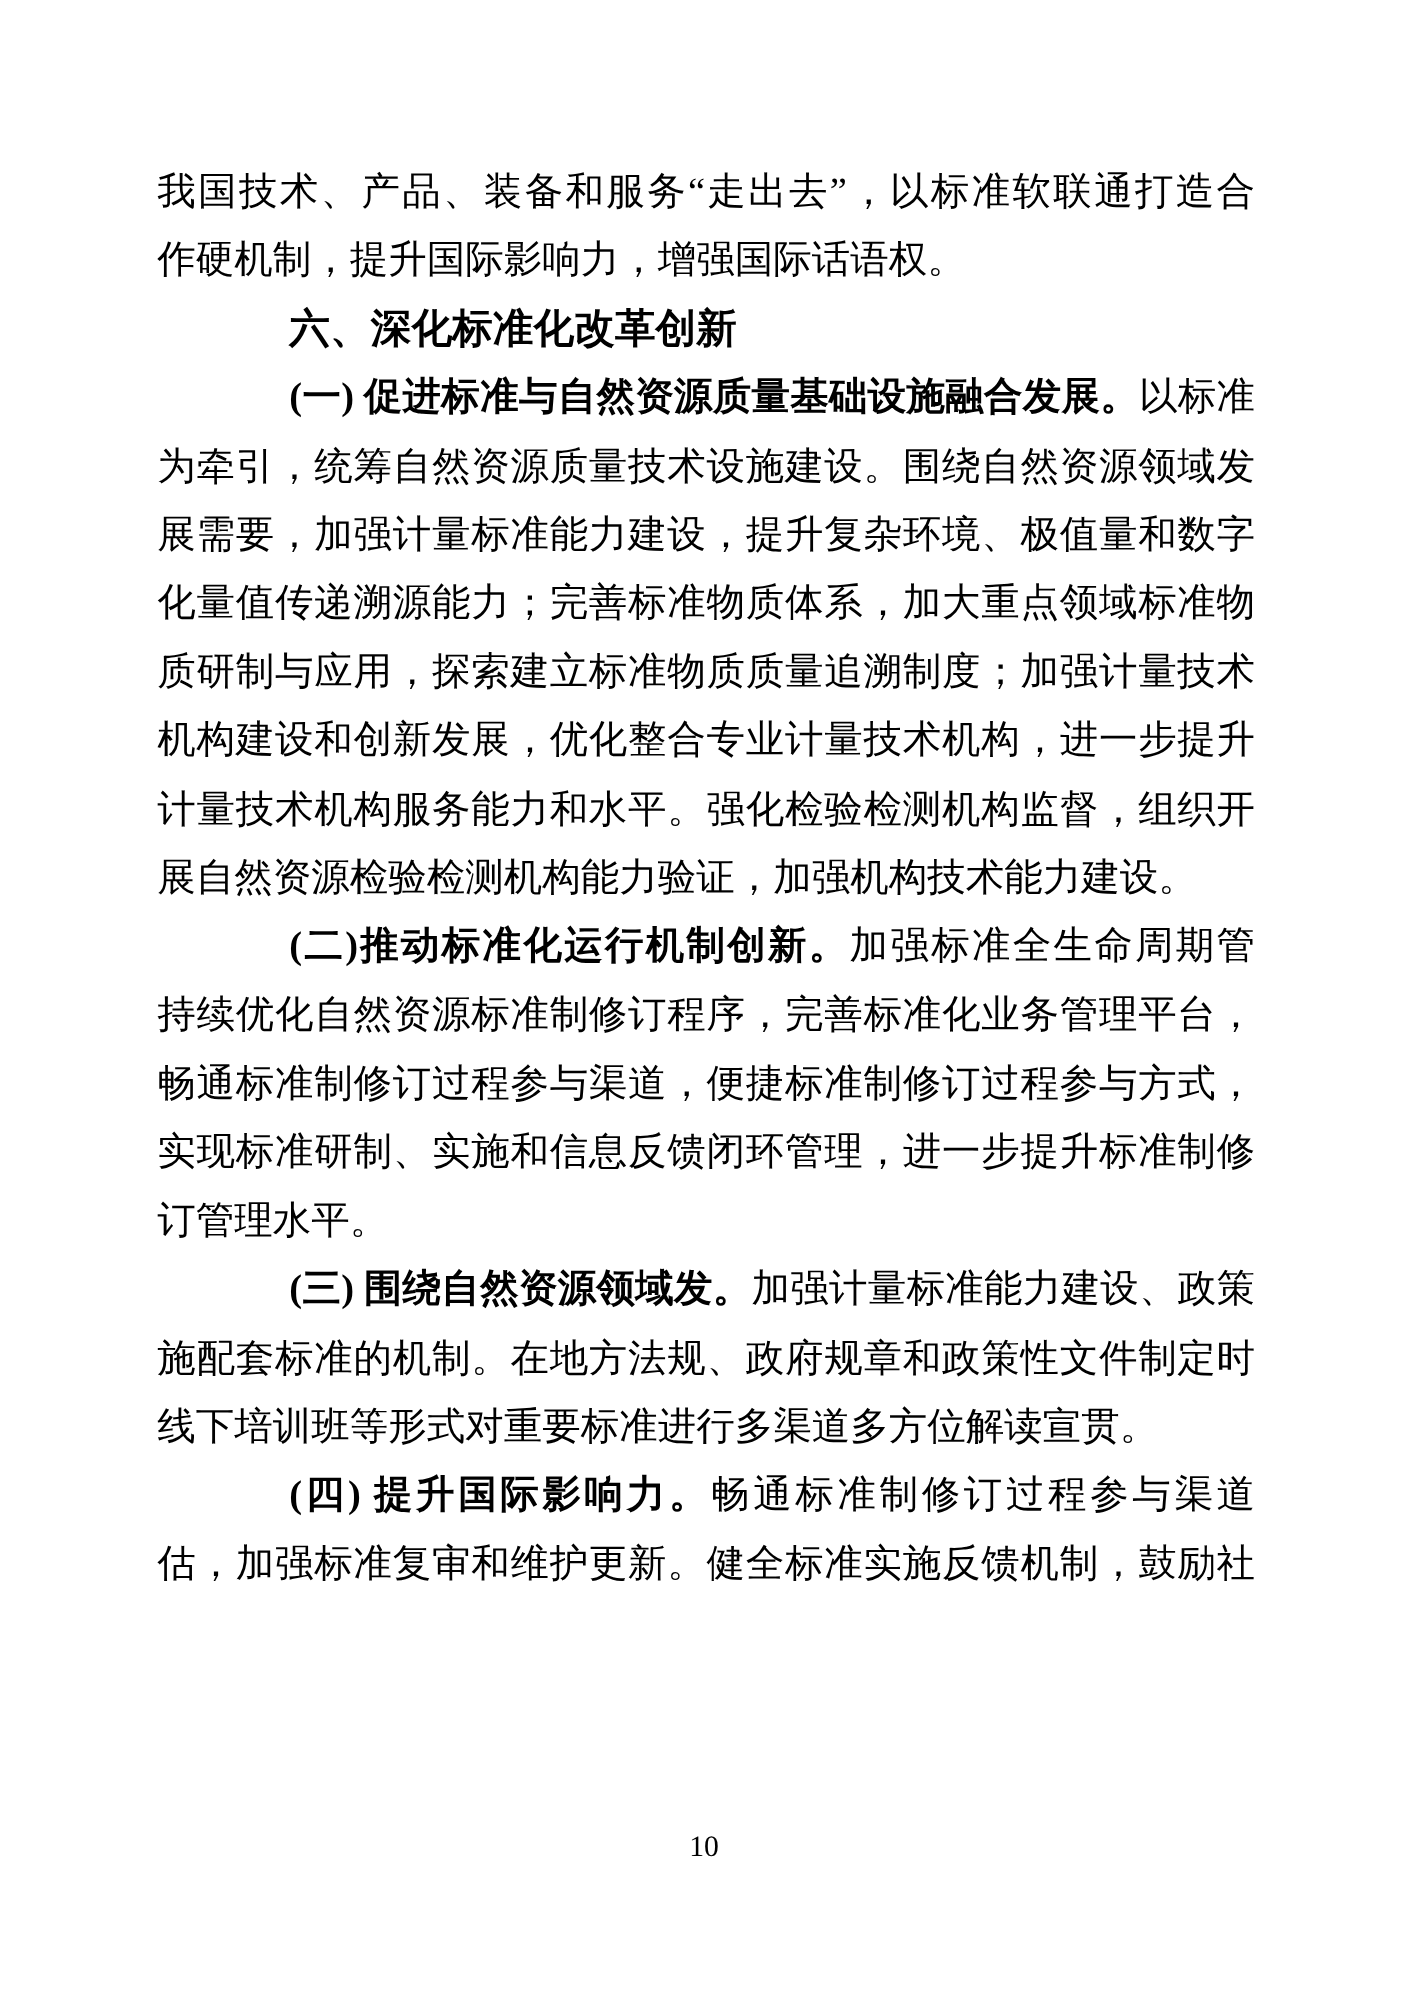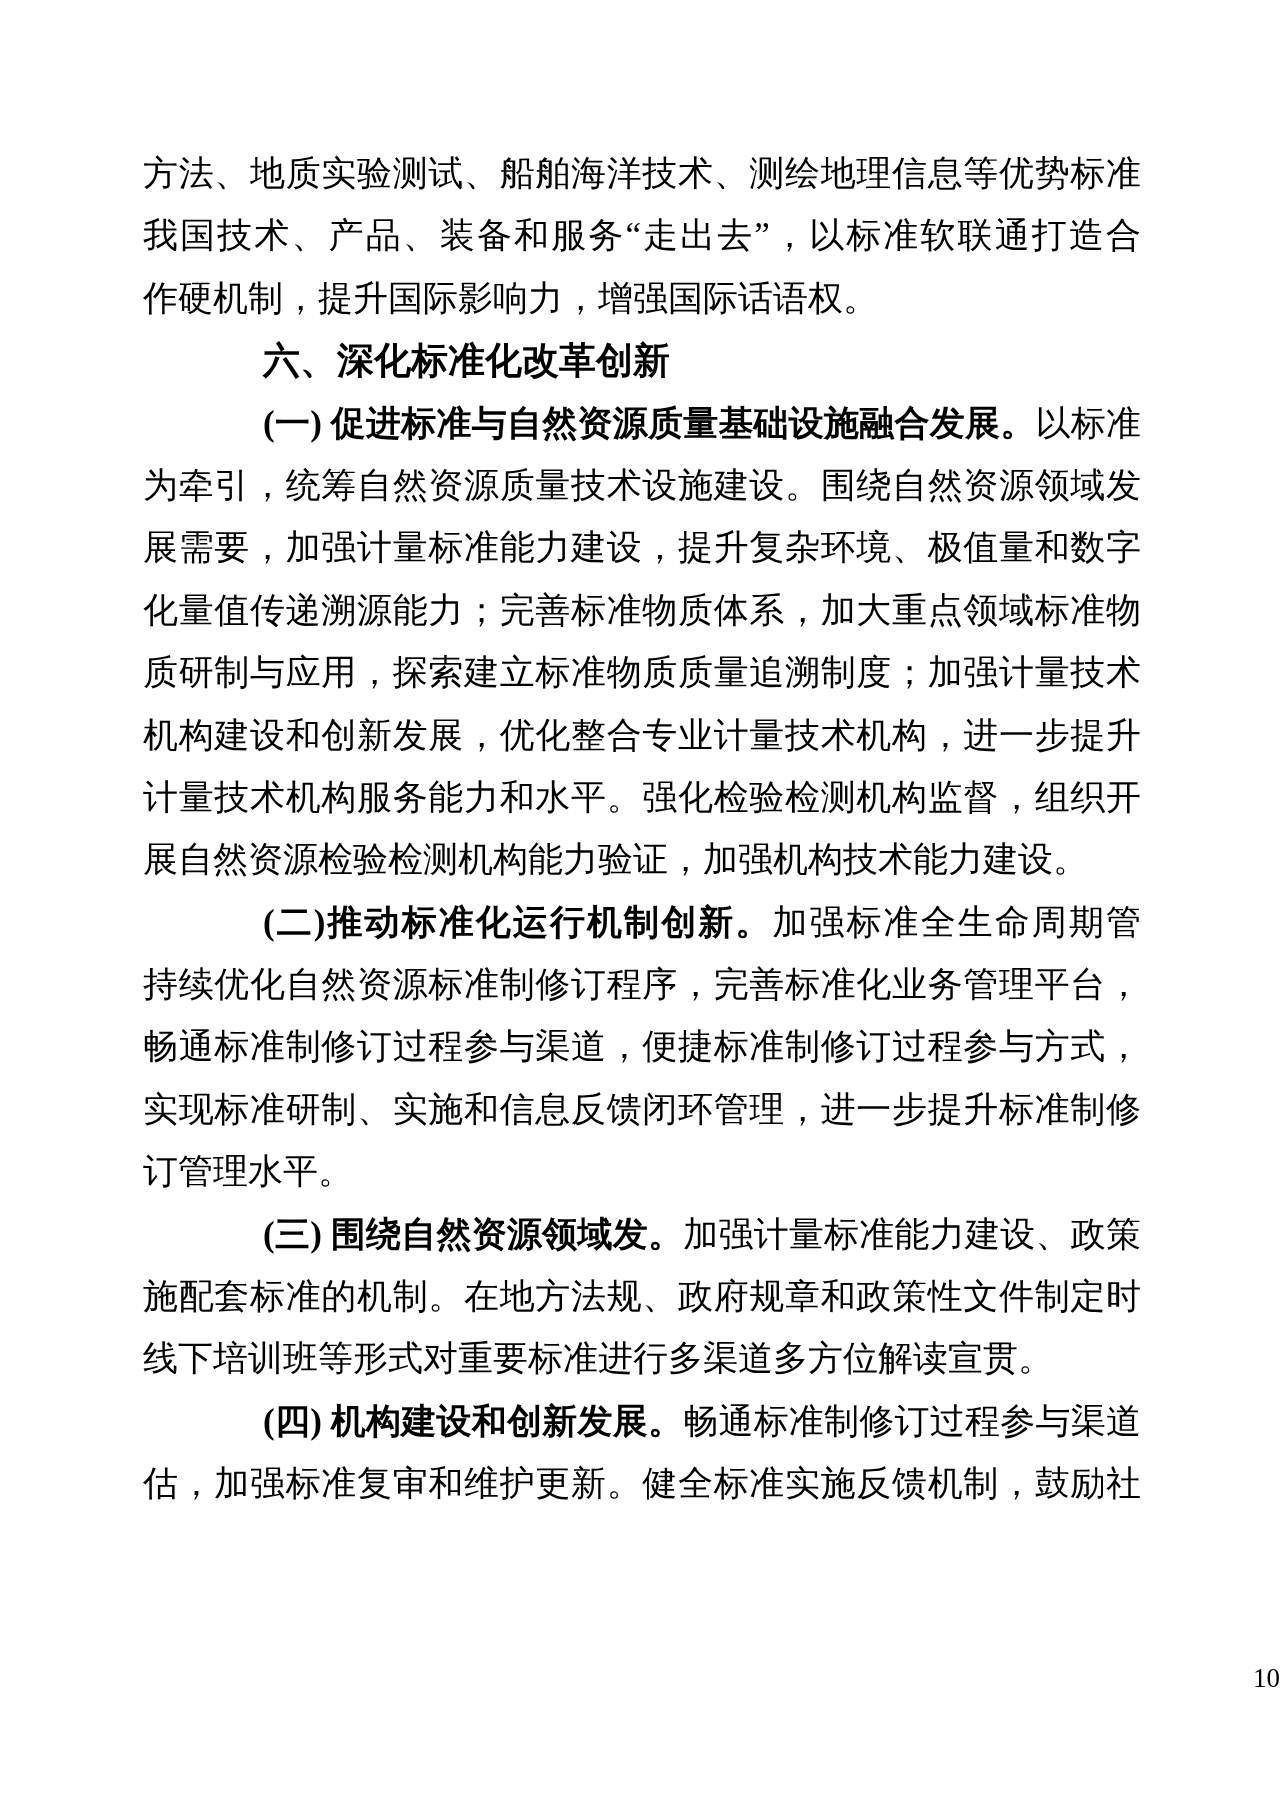--- a/index.html
+++ b/index.html
@@ -47,48 +47,47 @@
   }
   .seg.bold {
     font-weight: 700;
     margin-left: 48px;
   }
   .page-number {
     position: absolute;
     left: 0;
     top: 1663px;
     width: 100%;
-    text-align: right;
+    text-align: center;
     font-size: 27px;
     font-family: "Liberation Serif", "DejaVu Serif", serif;
     color: #000000;
   }
 </style>
 </head>
 <body>
 
 <div class="page">
   <div class="text-block" id="text-block">
-      <div class="line"><span class="seg">方法、地质实验测试、船舶海洋技术、测绘地理信息等优势标准</span></div>
       <div class="line"><span class="seg">我国技术、产品、装备和服务“走出去”，以标准软联通打造合</span></div>
       <div class="line no-justify"><span class="seg">作硬机制，提升国际影响力，增强国际话语权。</span></div>
       <div class="line heading indent no-justify"><span class="seg bold">六、深化标准化改革创新</span></div>
       <div class="line indent"><span class="seg bold">(一) 促进标准与自然资源质量基础设施融合发展。</span><span class="seg">以标准</span></div>
       <div class="line"><span class="seg">为牵引，统筹自然资源质量技术设施建设。围绕自然资源领域发</span></div>
       <div class="line"><span class="seg">展需要，加强计量标准能力建设，提升复杂环境、极值量和数字</span></div>
       <div class="line"><span class="seg">化量值传递溯源能力；完善标准物质体系，加大重点领域标准物</span></div>
       <div class="line"><span class="seg">质研制与应用，探索建立标准物质质量追溯制度；加强计量技术</span></div>
       <div class="line"><span class="seg">机构建设和创新发展，优化整合专业计量技术机构，进一步提升</span></div>
       <div class="line"><span class="seg">计量技术机构服务能力和水平。强化检验检测机构监督，组织开</span></div>
       <div class="line no-justify"><span class="seg">展自然资源检验检测机构能力验证，加强机构技术能力建设。</span></div>
       <div class="line indent"><span class="seg bold">(二)推动标准化运行机制创新。</span><span class="seg">加强标准全生命周期管理，</span></div>
       <div class="line"><span class="seg">持续优化自然资源标准制修订程序，完善标准化业务管理平台，</span></div>
       <div class="line"><span class="seg">畅通标准制修订过程参与渠道，便捷标准制修订过程参与方式，</span></div>
       <div class="line"><span class="seg">实现标准研制、实施和信息反馈闭环管理，进一步提升标准制修</span></div>
       <div class="line no-justify"><span class="seg">订管理水平。</span></div>
       <div class="line indent"><span class="seg bold">(三) 围绕自然资源领域发。</span><span class="seg">加强计量标准能力建设、政策实</span></div>
       <div class="line"><span class="seg">施配套标准的机制。在地方法规、政府规章和政策性文件制定时</span></div>
       <div class="line no-justify"><span class="seg">线下培训班等形式对重要标准进行多渠道多方位解读宣贯。</span></div>
-      <div class="line indent"><span class="seg bold">(四) 机构建设和创新发展。</span><span class="seg">畅通标准制修订过程参与渠道</span></div>
+      <div class="line indent"><span class="seg bold">(四) 提升国际影响力。</span><span class="seg">畅通标准制修订过程参与渠道</span></div>
       <div class="line"><span class="seg">估，加强标准复审和维护更新。健全标准实施反馈机制，鼓励社</span></div>
     </div>
   <div class="page-number">10</div>
 </div>
 
 </body></html>

